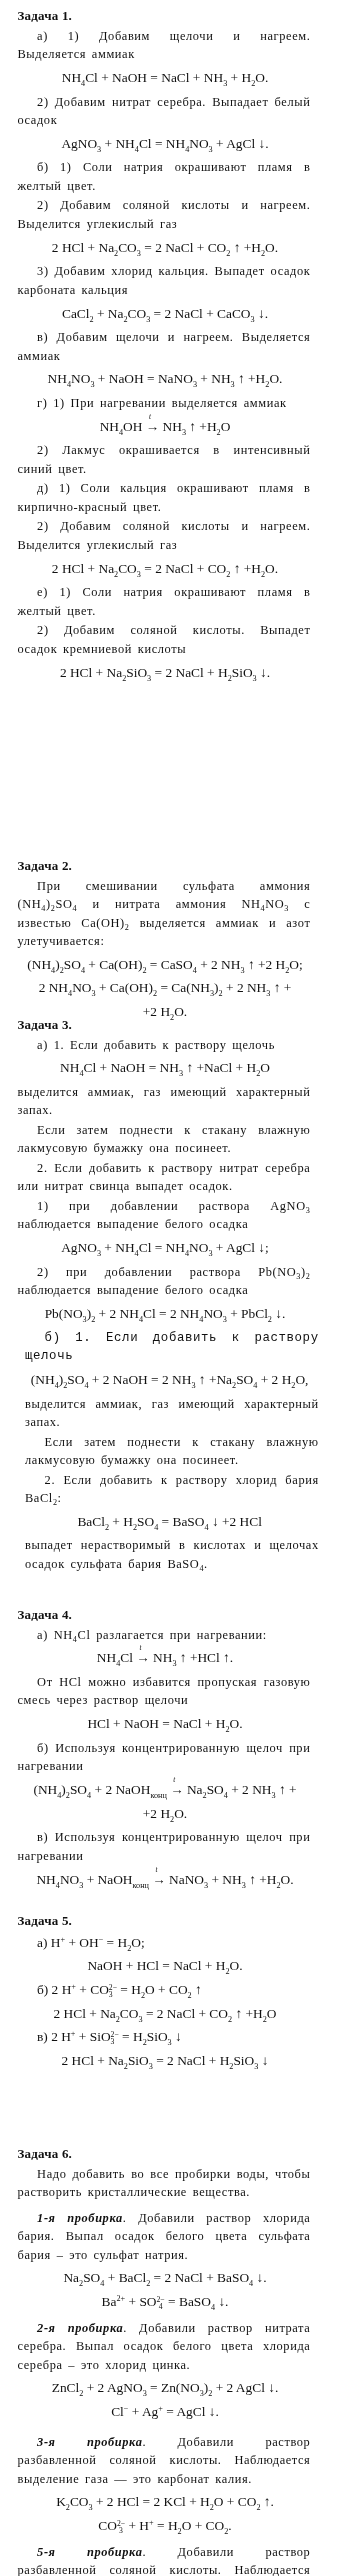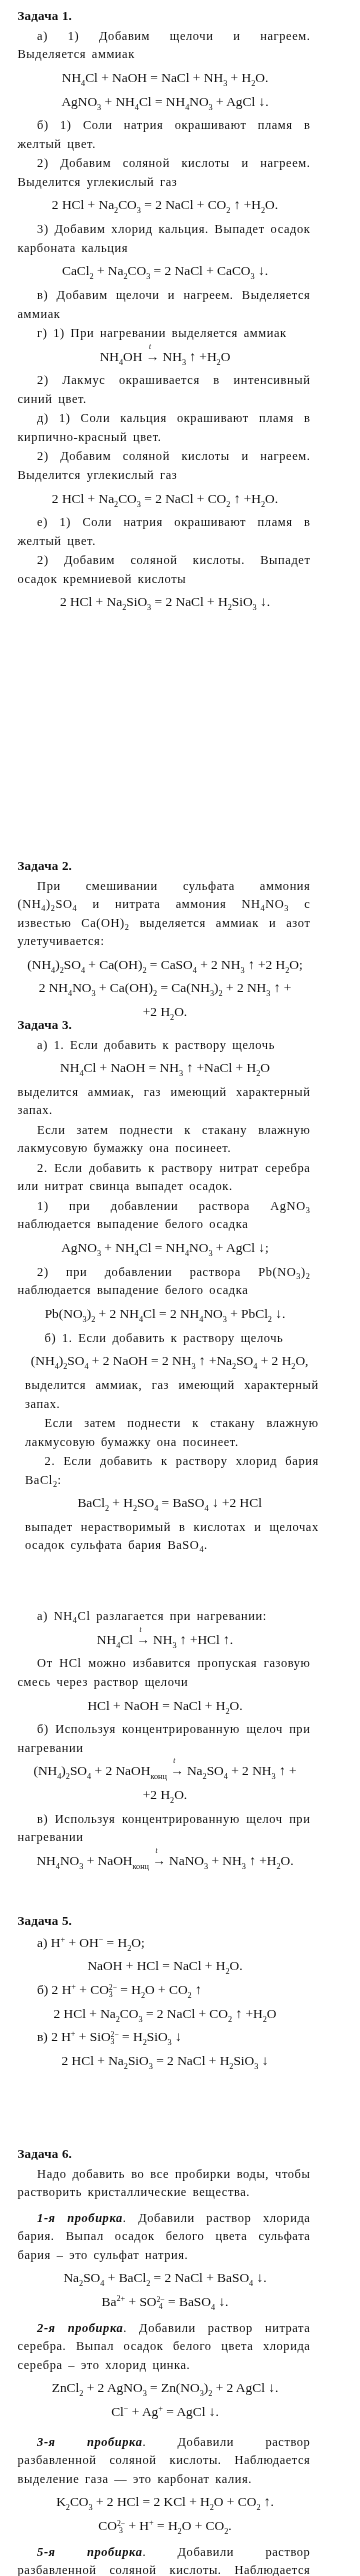--- a/index.html
+++ b/index.html
@@ -16,27 +16,29 @@
   sub, sup { font-size: 8.2px; line-height: 0; }
   .b-it { font-weight: bold; font-style: italic; }
 </style>
 </head>
 <body>
 
 <div class="sec" style="top:7.2px">
     <div class="h">Задача 1.</div>
     <div class="p">а) 1) Добавим щелочи и нагреем. Выделяется аммиак</div>
     <div class="eq" style="margin: 5.2px 15.5px;">NH<sub>4</sub>Cl + NaOH = NaCl + NH<sub>3</sub> + H<sub>2</sub>O.</div>
+    <div class="p">2) Добавим нитрат серебра. Выпадает белый осадок</div>
     <div class="eq" style="margin: 5.2px 15.5px;">AgNO<sub>3</sub> + NH<sub>4</sub>Cl = NH<sub>4</sub>NO<sub>3</sub> + AgCl ↓.</div>
     <div class="p">б) 1) Соли натрия окрашивают пламя в желтый цвет.</div>
     <div class="p">2) Добавим соляной кислоты и нагреем. Выделится углекислый газ</div>
     <div class="eq" style="margin: 5.2px 15.5px;">2 HCl + Na<sub>2</sub>CO<sub>3</sub> = 2 NaCl + CO<sub>2</sub> ↑ +H<sub>2</sub>O.</div>
     <div class="p">3) Добавим хлорид кальция. Выпадет осадок карбоната кальция</div>
     <div class="eq" style="margin: 5.2px 15.5px;">CaCl<sub>2</sub> + Na<sub>2</sub>CO<sub>3</sub> = 2 NaCl + CaCO<sub>3</sub> ↓.</div>
     <div class="p">в) Добавим щелочи и нагреем. Выделяется аммиак</div>
+    <div class="eq" style="margin: 5.2px 15.5px;">NH<sub>4</sub>NO<sub>3</sub> + NaOH = NaNO<sub>3</sub> + NH<sub>3</sub> ↑ +H<sub>2</sub>O.</div>
     <div class="p">г) 1) При нагревании выделяется аммиак</div>
     <div class="eq" style="margin: 5.2px 15.5px;">NH<sub>4</sub>OH <span class="arr">→<sup class="t">t</sup></span> NH<sub>3</sub> ↑ +H<sub>2</sub>O</div>
     <div class="p">2) Лакмус окрашивается в интенсивный синий цвет.</div>
     <div class="p">д) 1) Соли кальция окрашивают пламя в кирпично-красный цвет.</div>
     <div class="p">2) Добавим соляной кислоты и нагреем. Выделится углекислый газ</div>
     <div class="eq" style="margin: 5.2px 15.5px;">2 HCl + Na<sub>2</sub>CO<sub>3</sub> = 2 NaCl + CO<sub>2</sub> ↑ +H<sub>2</sub>O.</div>
     <div class="p">е) 1) Соли натрия окрашивают пламя в желтый цвет.</div>
     <div class="p">2) Добавим соляной кислоты. Выпадет осадок кремниевой кислоты</div>
     <div class="eq" style="margin: 5.2px 15.5px;">2 HCl + Na<sub>2</sub>SiO<sub>3</sub> = 2 NaCl + H<sub>2</sub>SiO<sub>3</sub> ↓.</div>
   </div>
@@ -51,29 +53,30 @@
     <div class="h">Задача 3.</div>
     <div class="p">а) 1. Если добавить к раствору щелочь</div>
     <div class="eq" style="margin: 5.2px 15.5px;">NH<sub>4</sub>Cl + NaOH = NH<sub>3</sub> ↑ +NaCl + H<sub>2</sub>O</div>
     <div class="p noind">выделится аммиак, газ имеющий характерный запах.</div>
     <div class="p">Если затем поднести к стакану влажную лакмусовую бумажку она посинеет.</div>
     <div class="p">2. Если добавить к раствору нитрат серебра или нитрат свинца выпадет осадок.</div>
     <div class="p">1) при добавлении раствора AgNO<sub>3</sub> наблюдается выпадение белого осадка</div>
     <div class="eq" style="margin: 5.2px 15.5px;">AgNO<sub>3</sub> + NH<sub>4</sub>Cl = NH<sub>4</sub>NO<sub>3</sub> + AgCl ↓;</div>
     <div class="p">2) при добавлении раствора Pb(NO<sub>3</sub>)<sub>2</sub> наблюдается выпадение белого осадка</div>
     <div class="eq" style="margin: 5.2px 15.5px;">Pb(NO<sub>3</sub>)<sub>2</sub> + 2 NH<sub>4</sub>Cl = 2 NH<sub>4</sub>NO<sub>3</sub> + PbCl<sub>2</sub> ↓.</div>
-    <div class="p" style="margin-left: 25px; margin-right: 11.3px;">б) 1. Если добавить к раствору щелочь</div>
+    <div class="p" style="margin-left: 25px; margin-right: 11.3px; font-family: Liberation Mono, monospace;">б) 1. Если добавить к раствору щелочь</div>
     <div class="eq" style="margin: 5.2px 11.3px 5.2px 20.6px;">(NH<sub>4</sub>)<sub>2</sub>SO<sub>4</sub> + 2 NaOH = 2 NH<sub>3</sub> ↑ +Na<sub>2</sub>SO<sub>4</sub> + 2 H<sub>2</sub>O,</div>
     <div class="p noind" style="margin-left: 25px; margin-right: 11.3px;">выделится аммиак, газ имеющий характерный запах.</div>
     <div class="p" style="margin-left: 25px; margin-right: 11.3px;">Если затем поднести к стакану влажную лакмусовую бумажку она посинеет.</div>
     <div class="p" style="margin-left: 25px; margin-right: 11.3px;">2. Если добавить к раствору хлорид бария BaCl<sub>2</sub>:</div>
     <div class="eq" style="margin: 5.2px 11.3px 5.2px 20.6px;">BaCl<sub>2</sub> + H<sub>2</sub>SO<sub>4</sub> = BaSO<sub>4</sub> ↓ +2 HCl</div>
     <div class="p noind" style="margin-left: 25px; margin-right: 11.3px;">выпадет нерастворимый в кислотах и щелочах осадок сульфата бария BaSO<sub>4</sub>.</div>
   </div>
 <div class="sec" style="top:1606px">
+    <div class="h">Задача 4.</div>
     <div class="p">а) NH<sub>4</sub>Cl разлагается при нагревании:</div>
     <div class="eq" style="margin: 5.2px 15.5px;">NH<sub>4</sub>Cl <span class="arr">→<sup class="t">t</sup></span> NH<sub>3</sub> ↑ +HCl ↑.</div>
     <div class="p">От HCl можно избавится пропуская газовую смесь через раствор щелочи</div>
     <div class="eq" style="margin: 5.2px 15.5px;">HCl + NaOH = NaCl + H<sub>2</sub>O.</div>
     <div class="p">б) Используя концентрированную щелоч при нагревании</div>
     <div class="eq" style="margin: 5.2px 15.5px;">(NH<sub>4</sub>)<sub>2</sub>SO<sub>4</sub> + 2 NaOH<sub>конц</sub> <span class="arr">→<sup class="t">t</sup></span> Na<sub>2</sub>SO<sub>4</sub> + 2 NH<sub>3</sub> ↑ +</div>
     <div class="eq" style="margin: 5.2px 15.5px;">+2 H<sub>2</sub>O.</div>
     <div class="p">в) Используя концентрированную щелоч при нагревании</div>
     <div class="eq" style="margin: 5.2px 15.5px;">NH<sub>4</sub>NO<sub>3</sub> + NaOH<sub>конц</sub> <span class="arr">→<sup class="t">t</sup></span> NaNO<sub>3</sub> + NH<sub>3</sub> ↑ +H<sub>2</sub>O.</div>
   </div>

